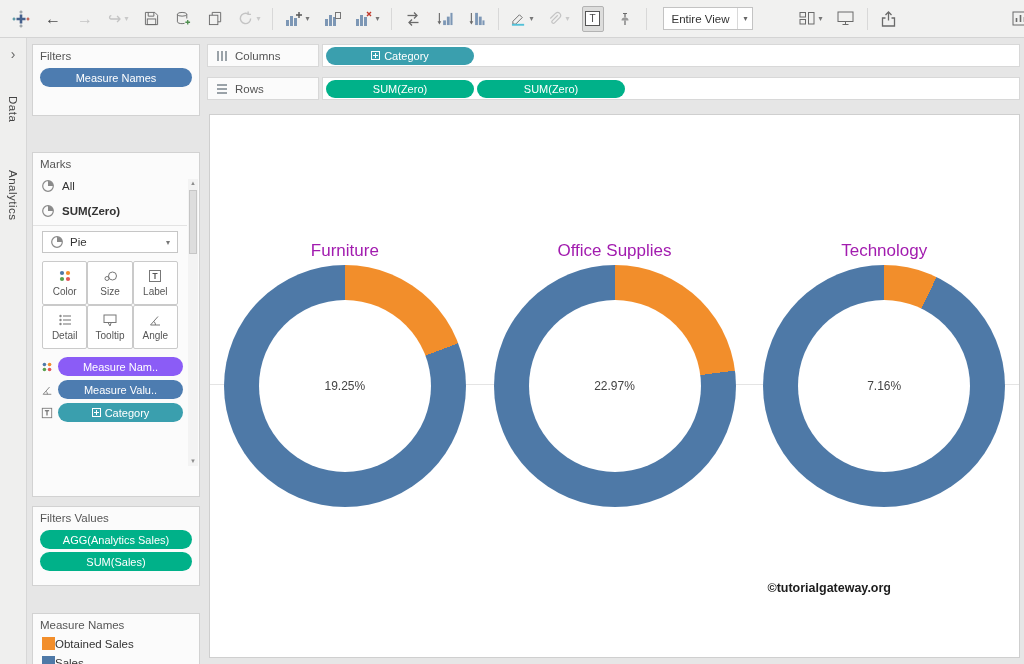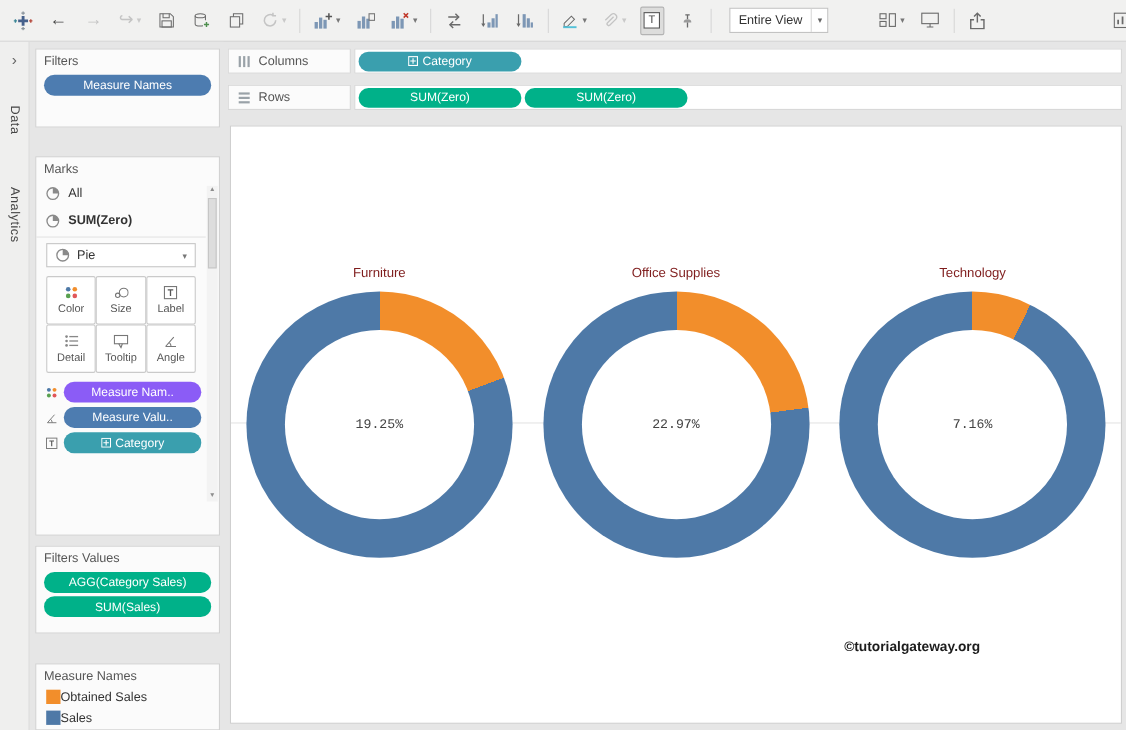--- a/index.html
+++ b/index.html
@@ -39,21 +39,21 @@
   .vtab.analytics { margin-top:48px; }
 
   
   .left-panel { width:176px; flex:none; background:#e6e6e6; padding:6px 3px 0 5px;
                 display:flex; flex-direction:column; }
   .card { background:#fbfbfb; border:1px solid #d2d2d2; }
   .card-title { font-size:11.5px; color:#565656; padding:5px 7px 3px; }
   .pill { height:19px; border-radius:9.5px; color:#fff; font-size:11px; display:flex;
           align-items:center; justify-content:center; gap:4px; cursor:default; white-space:nowrap; overflow:hidden; }
 
-  .filters-card { height:72px; margin-bottom:26px; flex:none; }
+  .filters-card { height:72px; margin-bottom:36px; flex:none; }
   .filters-card .pill { margin:3px 7px; }
 
   .marks-card { height:345px; margin-bottom:9px; flex:none; position:relative;
                 display:flex; flex-direction:column; padding-right:12px; }
   .marks-row { display:flex; align-items:center; gap:7px; padding:0 8px; height:25px;
                font-size:11.5px; color:#333; }
   .marks-row.bold { font-weight:bold; }
   .mdiv { border-top:1px solid #e3e3e3; margin:2px 0; }
   .mark-type-dd { margin:3px 9px 2px; height:22px; border:1px solid #c6c6c6; background:#fff;
                   display:flex; align-items:center; gap:6px; padding:0 7px; font-size:11.5px; }
@@ -87,22 +87,22 @@
   .shelf-label { width:112px; flex:none; background:#fbfbfb; border:1px solid #d8d8d8;
                  display:flex; align-items:center; gap:7px; padding:0 8px; font-size:11.5px; color:#555; }
   .shelf-pills { flex:1; background:#fff; border:1px solid #d8d8d8; display:flex;
                  align-items:center; gap:3px; padding:0 3px; }
   .shelf-pill { width:148px; height:18px; border-radius:9px; flex:none; }
 
   .canvas { flex:1; margin-top:4px; margin-left:2px; background:#fff; border:1px solid #cfcfcf;
             position:relative; overflow:hidden; display:flex; }
   .zero-line { position:absolute; left:0; right:0; top:269px; height:1px; background:#e4e4e4; }
   .chart-col { flex:1; display:flex; flex-direction:column; align-items:center; position:relative; }
-  .chart-title { margin-top:126px; font-size:12px; color:#7f1d1d; height:15px; }
-  .donut { width:242px; height:242px; border-radius:50%; margin-top:9px; position:relative;font-family:Liberation Mono, monospace; }
+  .chart-title { margin-top:126px; font-size:17px; color:#a21caf; height:15px; }
+  .donut { width:242px; height:242px; border-radius:50%; margin-top:9px; position:relative; }
   .hole { position:absolute; inset:35px; background:#fff; border-radius:50%;
           display:flex; align-items:center; justify-content:center; }
   .pct { font-size:12px; color:#444; }
   .watermark { position:absolute; top:466px; right:128px; font-weight:bold; font-size:12.5px; color:#1d1d1d; }
 
   svg { display:block; }
 </style>
 </head>
 <body>
 
@@ -412,21 +412,21 @@
           <span class="sarr">▲</span>
           <span class="sthumb"></span>
           <span class="sfill"></span>
           <span class="sarr">▼</span>
         </div>
       </div>
 
       <div class="card mvalues-card">
         <div class="card-title">Filters Values</div>
         <div class="pill" style="background: rgb(0, 177, 137);">
-          <span>AGG(Category Sales)</span>
+          <span>AGG(Analytics Sales)</span>
         </div>
         <div class="pill" style="background: rgb(0, 177, 137);">
           <span>SUM(Sales)</span>
         </div>
       </div>
 
       <div class="card legend-card">
         <div class="card-title">Measure Names</div>
         <div class="legend-item">
           <span class="swatch" style="background: rgb(242, 142, 43);"></span>

